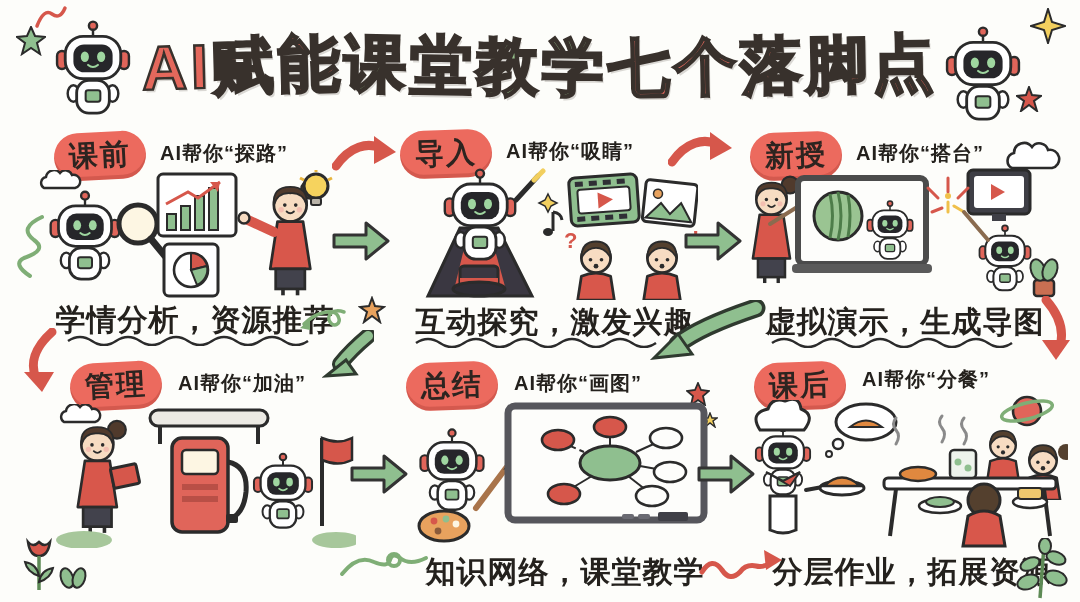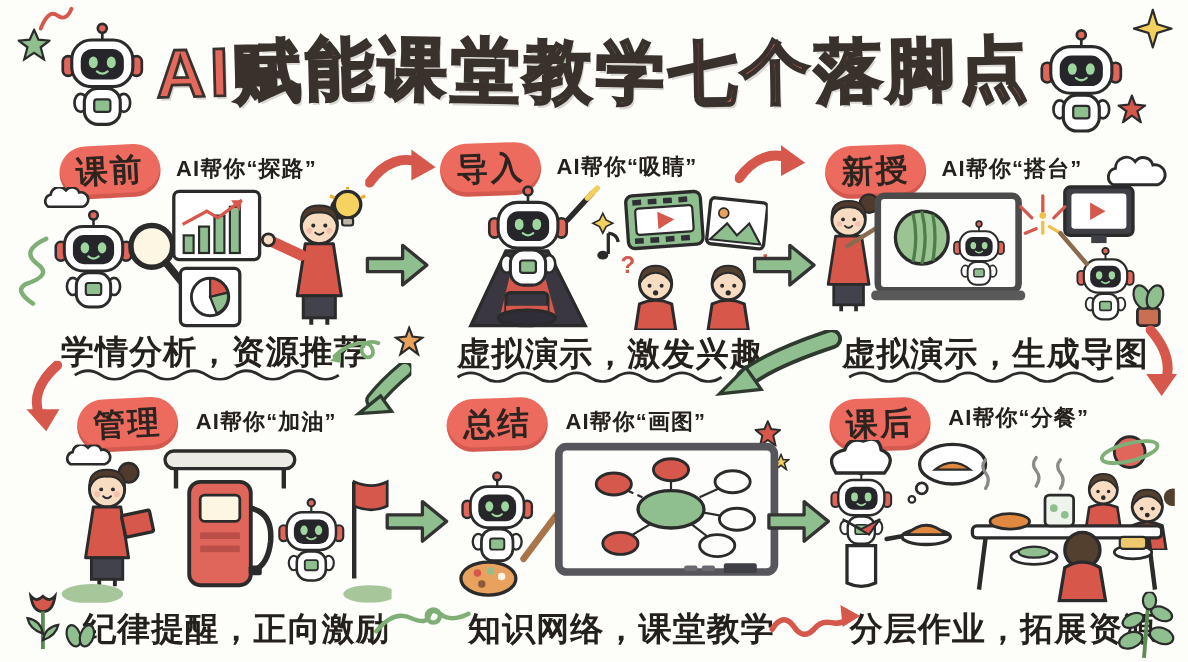--- a/index.html
+++ b/index.html
@@ -239,21 +239,21 @@
   </svg>
 
   <svg class="abs" style="left:330px;top:215px" width="62" height="52" viewBox="0 0 62 52">
     <path d="M4 20 H36 V8 L58 26 L36 44 V32 H4 Z" fill="#8fbf8f" stroke="#333" stroke-width="3" stroke-linejoin="round"></path>
   </svg>
   <svg class="abs" style="left:682px;top:215px" width="62" height="52" viewBox="0 0 62 52">
     <path d="M4 20 H36 V8 L58 26 L36 44 V32 H4 Z" fill="#8fbf8f" stroke="#333" stroke-width="3" stroke-linejoin="round"></path>
   </svg>
 
   <div class="caption" style="left:50px;top:300px;width:290px">学情分析，资源推荐</div>
-  <div class="caption" style="left:400px;top:302px;width:310px">虚拟演示，激发兴趣</div>
+  <div class="caption" style="left:400px;top:302px;width:310px">互动探究，激发兴趣</div>
   <div class="caption" style="left:755px;top:302px;width:300px">虚拟演示，生成导图</div>
   <svg class="abs" style="left:66px;top:334px" width="258" height="12" viewBox="0 0 258 12">
     <path d="M2 7 q12 -8 24 0 t24 0 t24 0 t24 0 t24 0 t24 0 t24 0 t24 0 t24 0 t24 0" stroke="#2b2b2b" stroke-width="2.6" fill="none"></path>
     </svg>
   <svg class="abs" style="left:414px;top:336px" width="258" height="12" viewBox="0 0 258 12">
     <path d="M2 7 q12 -8 24 0 t24 0 t24 0 t24 0 t24 0 t24 0 t24 0 t24 0 t24 0 t24 0" stroke="#2b2b2b" stroke-width="2.6" fill="none"></path>
     </svg>
   <svg class="abs" style="left:770px;top:336px" width="258" height="12" viewBox="0 0 258 12">
     <path d="M2 7 q12 -8 24 0 t24 0 t24 0 t24 0 t24 0 t24 0 t24 0 t24 0 t24 0 t24 0" stroke="#2b2b2b" stroke-width="2.6" fill="none"></path>
     </svg>
@@ -406,21 +406,20 @@
     </g>
   </svg>
 
   <svg class="abs" style="left:348px;top:448px" width="62" height="52" viewBox="0 0 62 52">
     <path d="M4 20 H36 V8 L58 26 L36 44 V32 H4 Z" fill="#8fbf8f" stroke="#333" stroke-width="3" stroke-linejoin="round"></path>
   </svg>
   <svg class="abs" style="left:695px;top:448px" width="62" height="52" viewBox="0 0 62 52">
     <path d="M4 20 H36 V8 L58 26 L36 44 V32 H4 Z" fill="#8fbf8f" stroke="#333" stroke-width="3" stroke-linejoin="round"></path>
   </svg>
 
-  <div class="caption" style="left:70px;top:552px;width:290px">纪律提醒，正向激励</div>
   <div class="caption" style="left:420px;top:552px;width:290px">知识网络，课堂教学</div>
   <div class="caption" style="left:762px;top:552px;width:300px">分层作业，拓展资源</div>
 
   <svg class="abs" style="left:18px;top:534px" width="42" height="64" viewBox="0 0 42 64">
     <path d="M10 8 q2 14 11 14 q9 0 11 -14 q-5 6 -11 0 q-6 6 -11 0 Z" fill="#d6574b" stroke="#2b2b2b" stroke-width="2.5"></path>
     <line x1="21" y1="22" x2="21" y2="56" stroke="#5d8a55" stroke-width="3.5"></line>
     <path d="M21 42 q-12 -4 -14 -14 q12 2 14 14 Z" fill="#8fbf8f" stroke="#2b2b2b" stroke-width="2"></path>
     <path d="M21 48 q12 -4 14 -14 q-12 2 -14 14 Z" fill="#8fbf8f" stroke="#2b2b2b" stroke-width="2"></path>
   </svg>
   <svg class="abs" style="left:58px;top:556px" width="30" height="36" viewBox="0 0 30 36">

